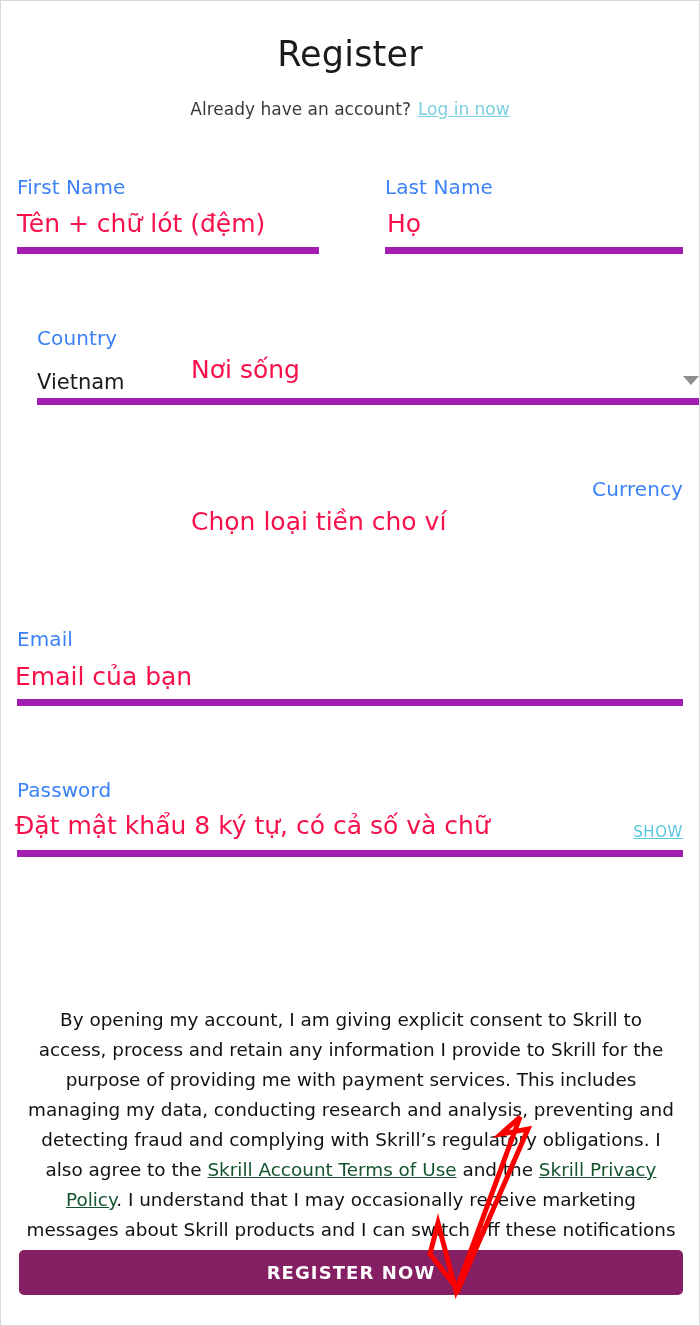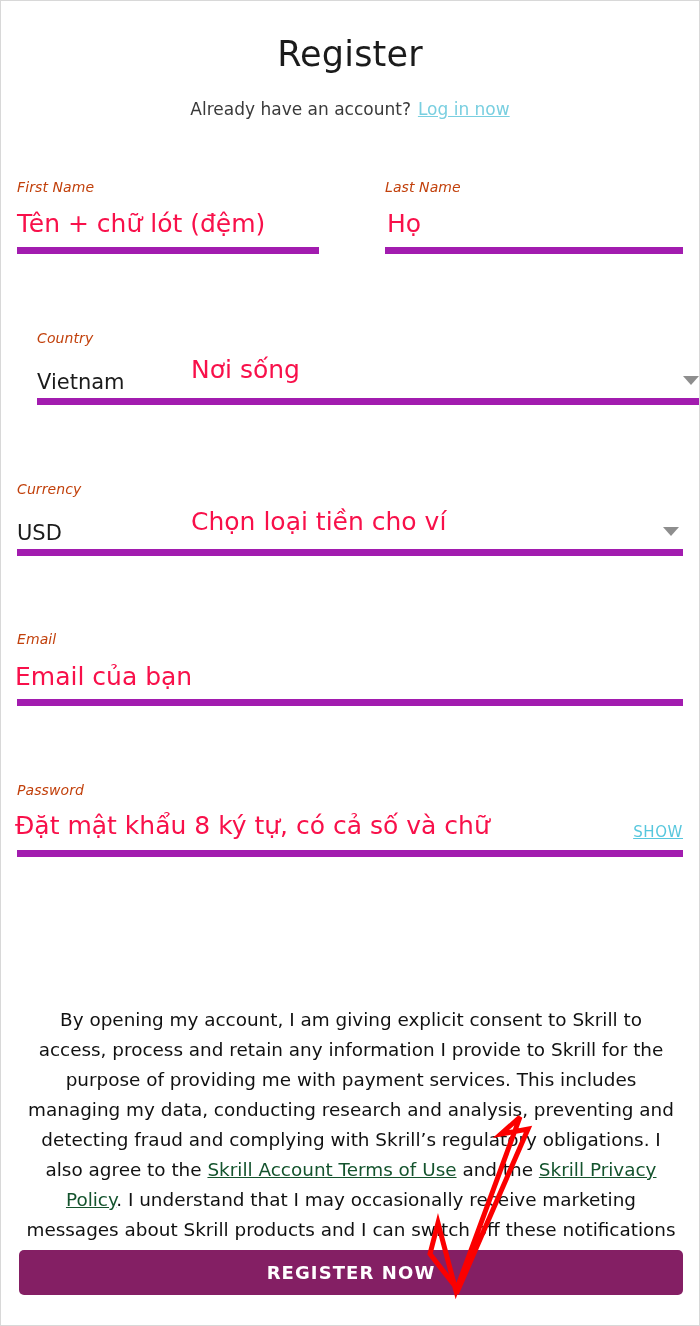--- a/index.html
+++ b/index.html
@@ -45,25 +45,24 @@
     color: #79cfe0;
     margin-left: 7px;
   }
 
   
   .field {
     position: absolute;
     box-sizing: border-box;
   }
   .field .label {
-    font-size: 14px;
-    color: #c2410c;
+    font-size: 20px;
+    color: #3b82f6;
     line-height: 16px;
     letter-spacing: .1px;
-    font-style: italic;
   }
   .field .inputline {
     position: relative;
     height: 42px;
     border-bottom: 7px solid #a21caf;
     margin-top: 10px;
   }
   .field .value {
     position: absolute;
     left: 0;
@@ -175,26 +174,22 @@
 
   <div class="field" style="left:16px; top:329px; width:666px;margin-left:20px;">
     <div class="label">Country</div>
     <div class="inputline">
       <span class="value">Vietnam</span>
       <span class="caret"></span>
     </div>
   </div>
   <div class="annot" style="left:190px; top:356px;">Nơi sống</div>
 
-  <div class="field" style="left:16px; top:480px; width:666px;">
+  <div class="field" style="left:16px; top:480px; width:666px;text-align:right;">
     <div class="label">Currency</div>
-    <div class="inputline">
-      <span class="value">USD</span>
-      <span class="caret"></span>
-    </div>
   </div>
   <div class="annot" style="left:190px; top:508px;">Chọn loại tiền cho ví</div>
 
   <div class="field" style="left:16px; top:630px; width:666px;">
     <div class="label">Email</div>
     <div class="inputline">
       <span class="value"></span>
     </div>
   </div>
   <div class="annot" style="left:14px; top:663px;">Email của bạn</div>

